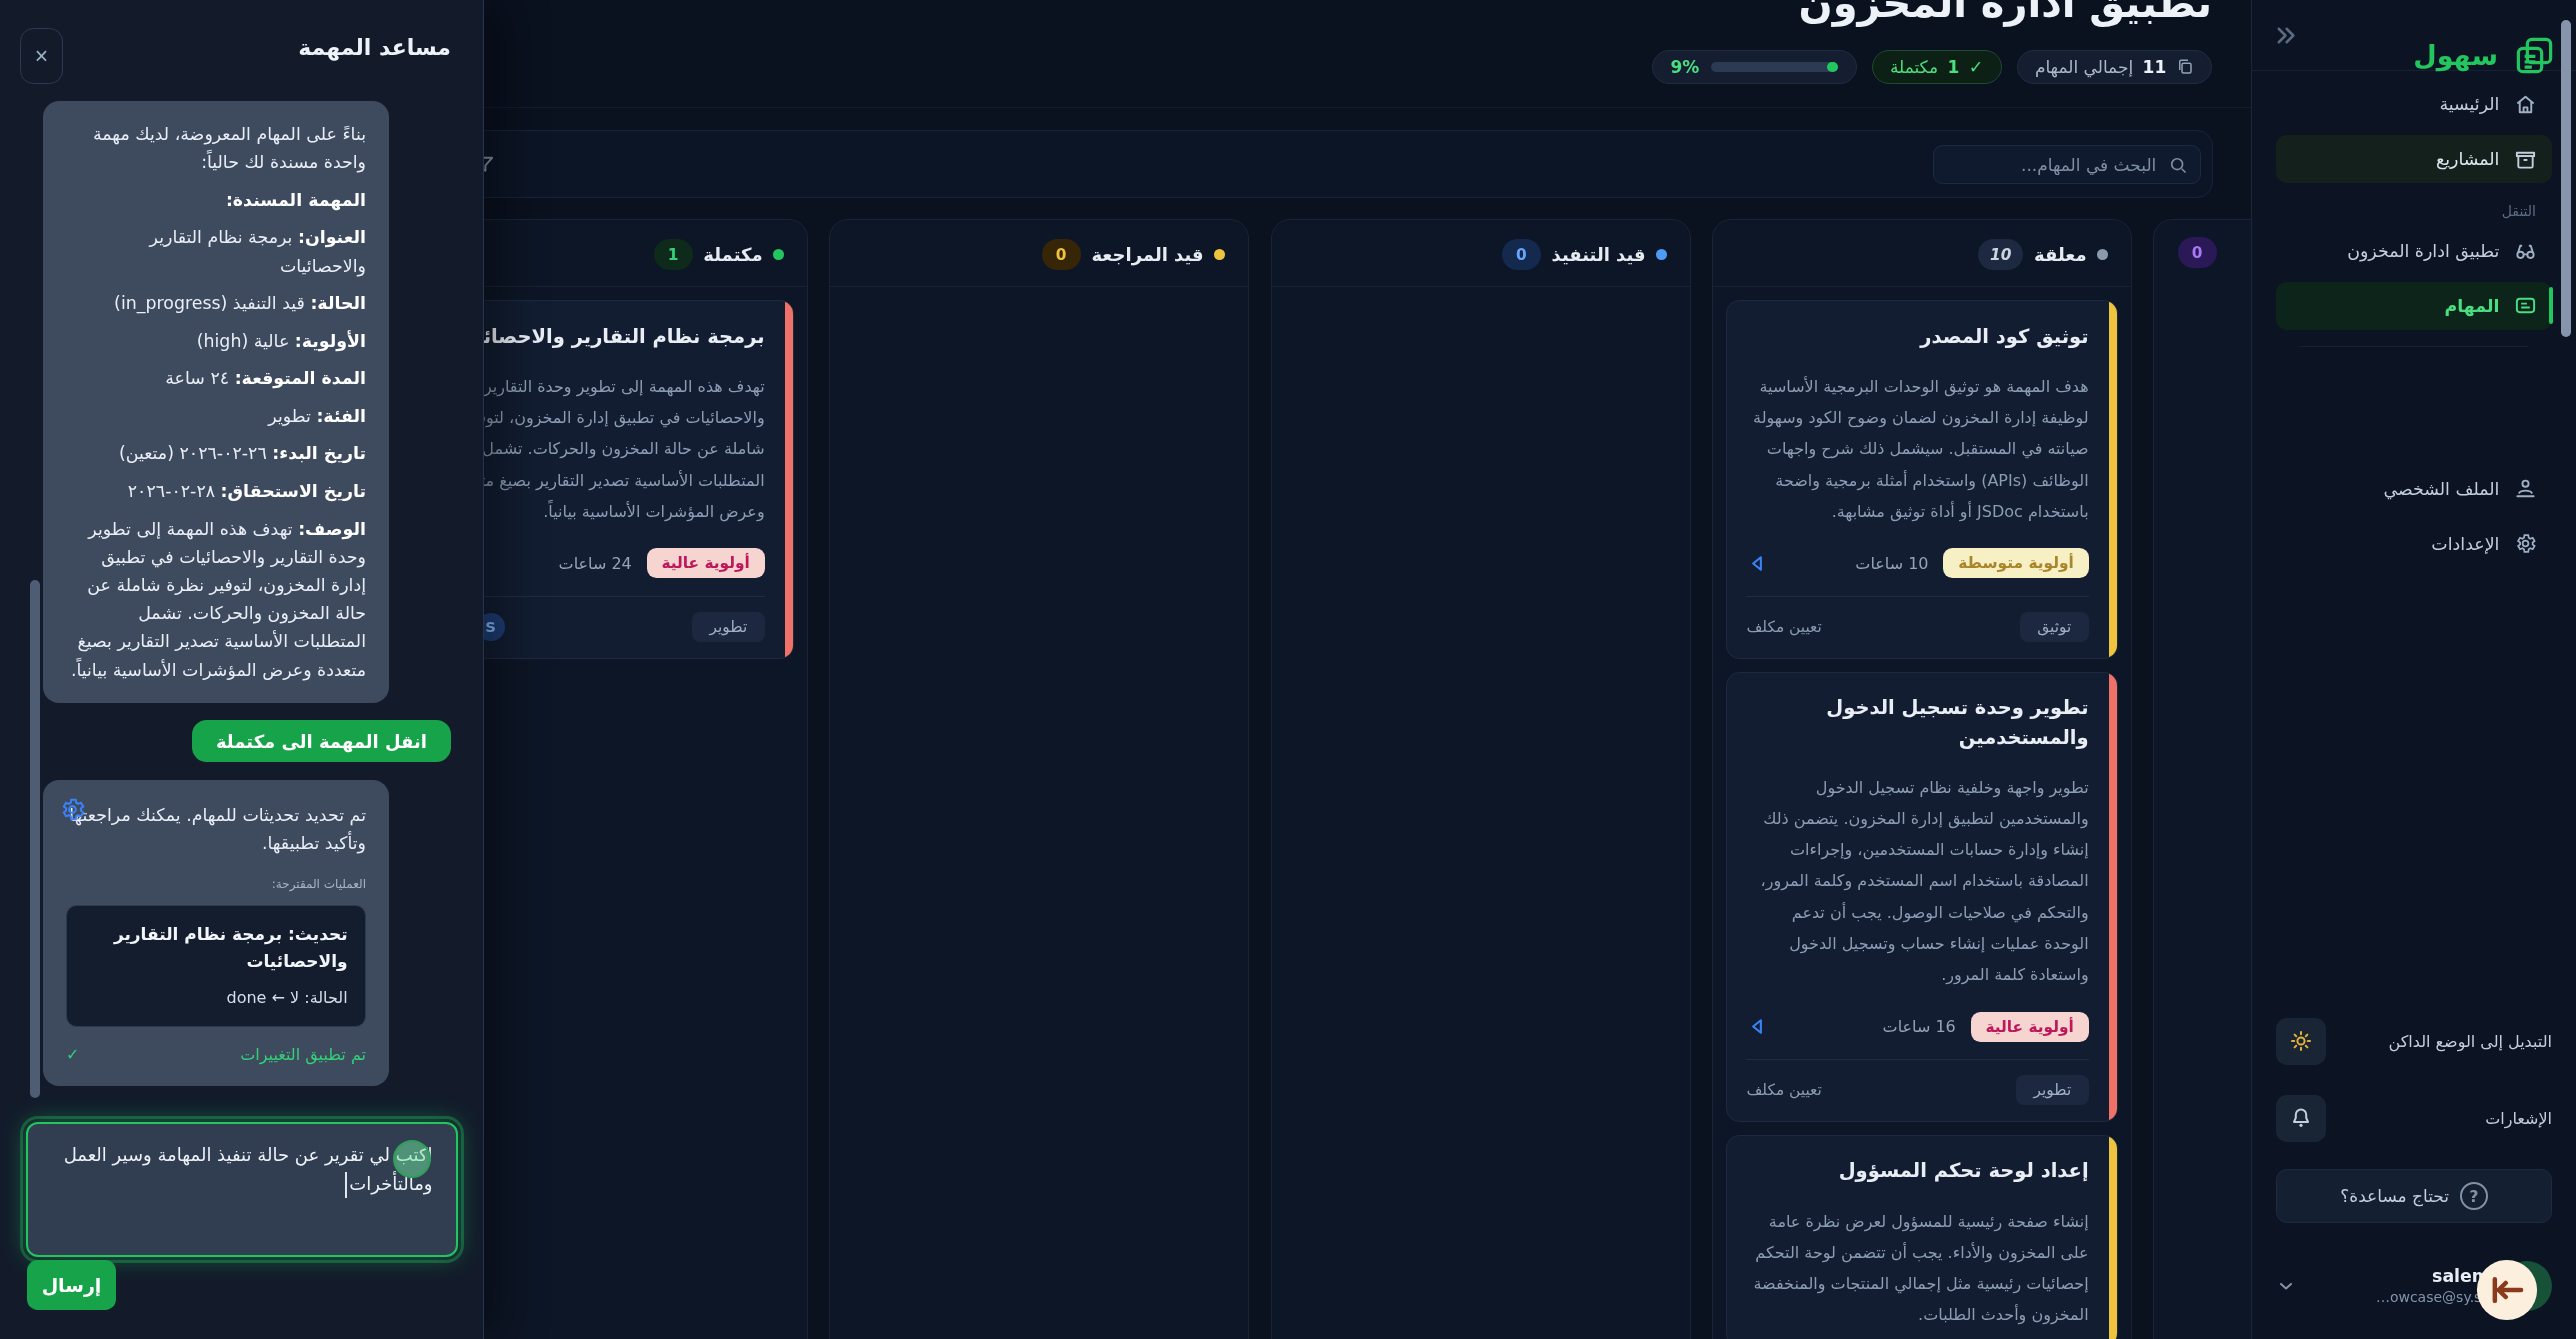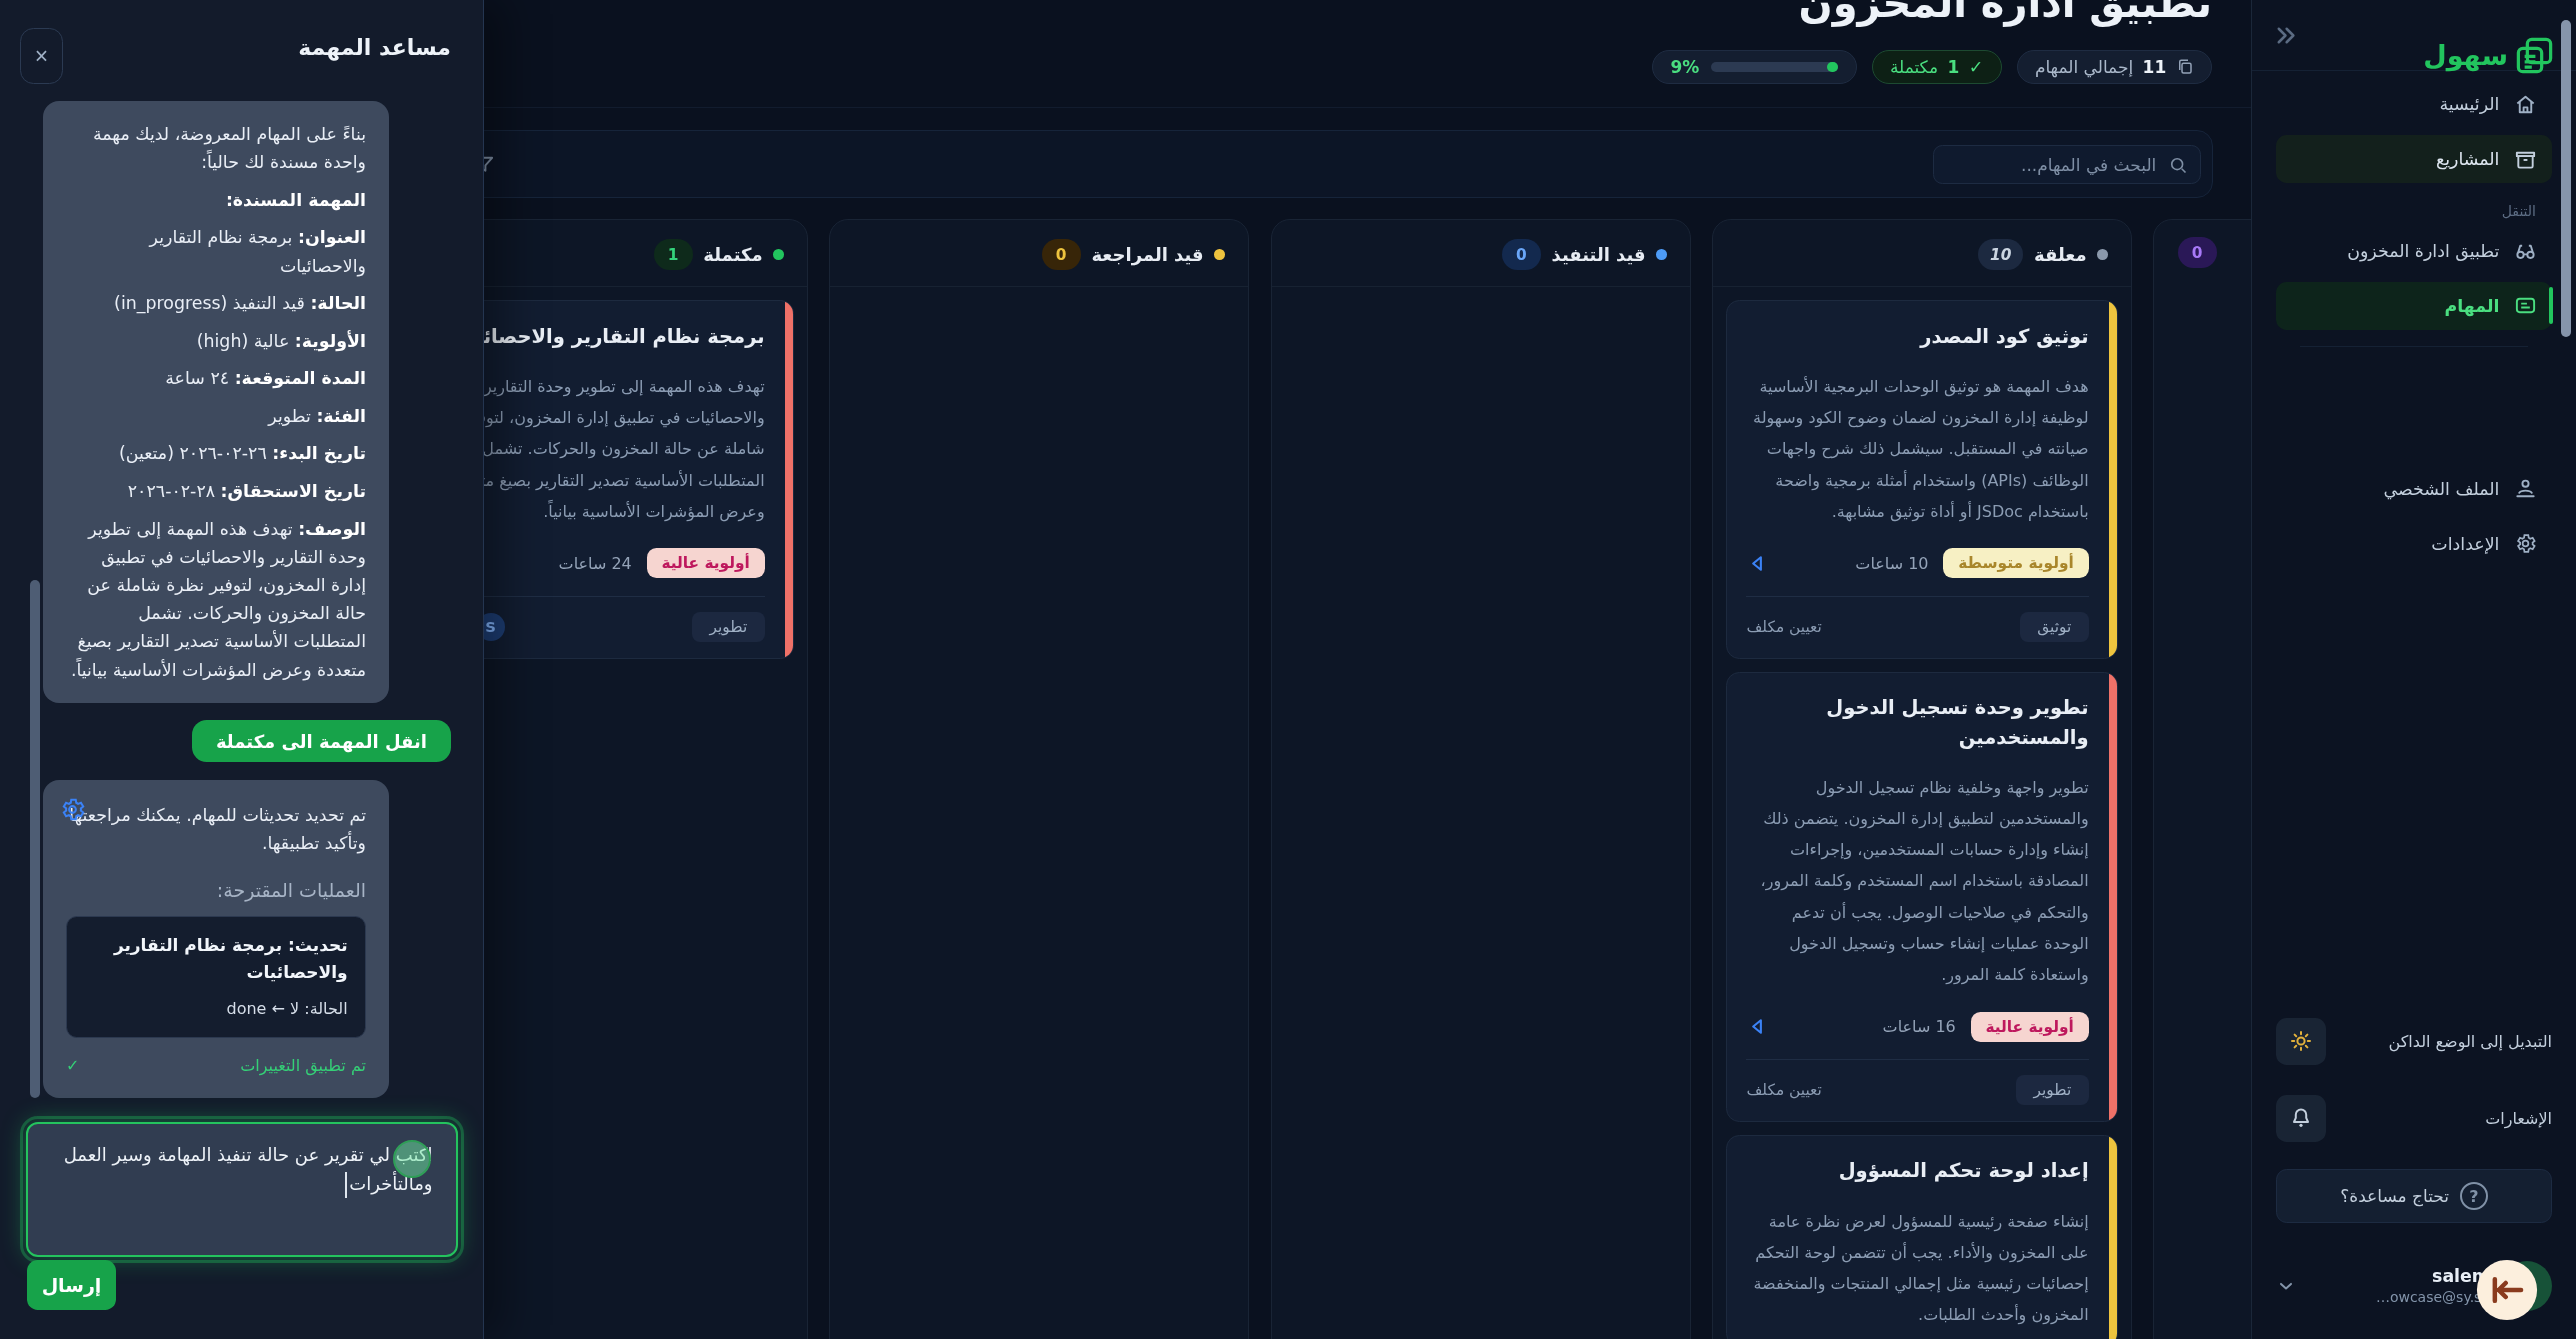--- a/index.html
+++ b/index.html
@@ -71,21 +71,21 @@
   .assignee { display:flex; align-items:center; gap:8px; }
   .avatar-s { width:28px; height:28px; border-radius:50%; background:#1d3d73; color:#82b3f9;
     font-size:14.8px; font-weight:700; display:flex; align-items:center; justify-content:center; }
   .assignee .uname { font-size:15.4px; color:#8b9cb3; direction:ltr; }
 
   
   .sidebar { position:absolute; top:0; right:0; width:325px; height:100%; background:#0c1322;
     border-left:1.3px solid #1b2739; z-index:40; }
   .sb-head { height:71px; display:flex; align-items:center; justify-content:space-between;
     padding:0 20px; border-bottom:1.3px solid #152134; }
-  .brand { display:flex; align-items:center; gap:5px;margin-top:40px; }
+  .brand { display:flex; align-items:center; gap:15px;margin-top:40px; }
   .brand-name { color:#22c55e; font-size:27px; font-weight:800; }
   .nav { padding:9.4px 24px 0; }
   .nav-item { height:48px; border-radius:10.7px; display:flex; align-items:center; gap:14.8px;
     padding:0 14.8px; color:#c3cfdd; font-size:17.4px; margin-bottom:6.7px; position:relative; }
   .nav-projects { background:#13201c; color:#dde5ef; }
   .section-label { font-size:14px; color:#5d6d84; text-align:right; padding:13.4px 16px 8px; }
   .nav-tasks { background:#0d241b; color:#4ade80; font-weight:700; }
   .nav-tasks .edgebar { position:absolute; right:-1.3px; top:5.4px; bottom:5.4px; width:4.7px;
     border-radius:4px; background:#22c55e; }
   .sb-div { border-top:1.3px solid #152134; margin:16px 24px; }
@@ -123,21 +123,21 @@
   .bubble { border-radius:16px; text-align:right; }
   .from-ai { align-self:flex-end; background:#3e4a5e; color:#e9eef6; width:346px;
     padding:19px 23px; font-size:17.4px; line-height:1.62; }
   .from-ai p { margin:0 0 9.4px; }
   .from-ai p:last-child { margin-bottom:0; }
   .from-ai strong { color:#ffffff; }
   .from-user { align-self:flex-start; background:#17a34a; color:#fff; padding:10.7px 24px;
     font-size:18px; font-weight:600; border-radius:14.8px; }
   .b-update { position:relative; padding-top:21px; }
   .gear-float { position:absolute; top:16px; left:16px; }
-  .ops-label { color:#a7b4c6; font-size:19px; margin-top:17.4px; }
+  .ops-label { color:#a7b4c6; font-size:12px; margin-top:17.4px; }
   .op-box { background:#141d2e; border:1.3px solid #2c3950; border-radius:10.7px;
     padding:14.8px 17.4px; margin-top:10.7px; }
   .op-title { font-weight:700; font-size:17px; color:#f2f6fb; }
   .op-change { font-size:16px; color:#d6dee9; margin-top:9.4px; }
   .applied { margin-top:14.8px; color:#35d077; font-size:16px; }
   .applied .chk { float:left; margin-right:6.7px; }
   .panel-scroll { position:absolute; left:29.5px; top:580px; width:10.7px; height:518px;
     background:#4e5d74; border-radius:5.4px; }
   .chat-input { position:absolute; left:25.5px; right:25.5px; top:1122px; height:135px;
     background:#313d51; border:2.7px solid #24c45e; border-radius:12px;

